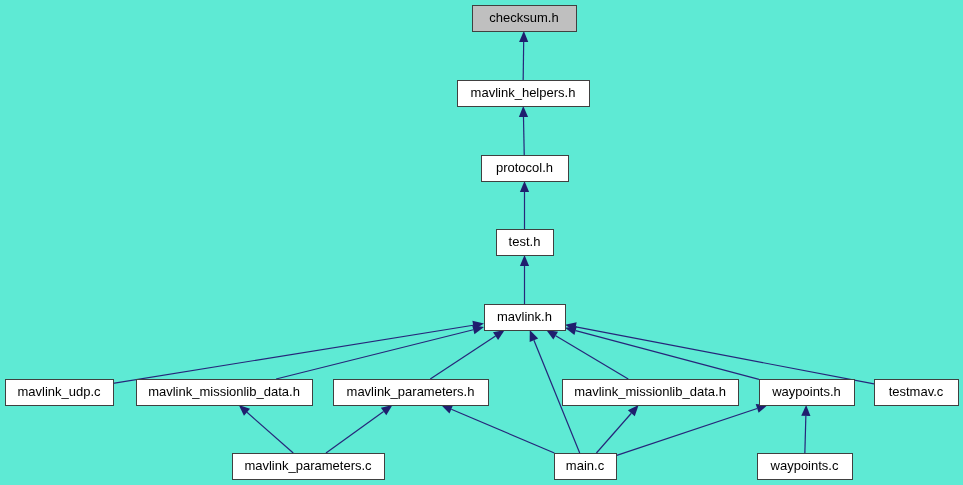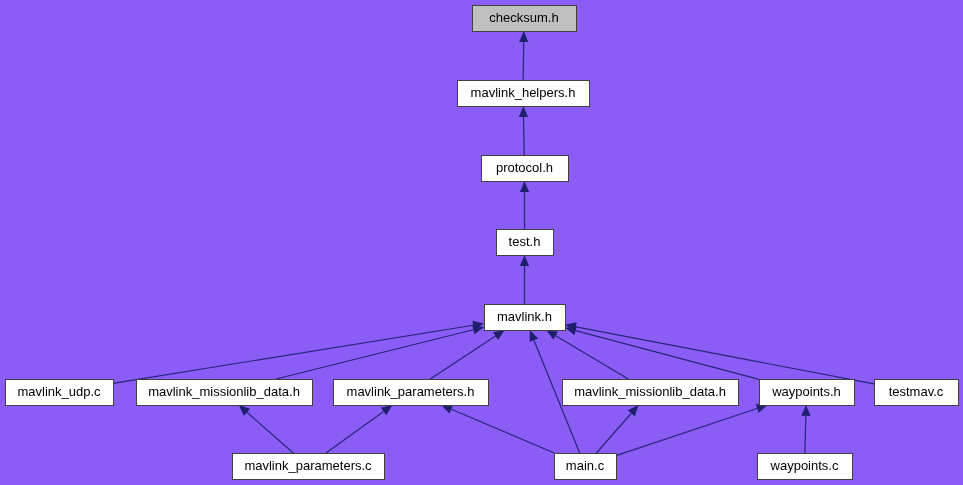--- a/index.html
+++ b/index.html
@@ -4,21 +4,21 @@
 <style>
   html, body {
     margin: 0;
     padding: 0;
     background: #ffffff;
   }
   #graph-root {
     position: relative;
     width: 963px;
     height: 485px;
-    background: #8b5cf6;
+    background: #5eead4;
     font-family: "Liberation Sans", sans-serif;
     overflow: hidden;
   }
   #graph-svg {
     position: absolute;
     left: 0;
     top: 0;
     width: 963px;
     height: 485px;
   }

